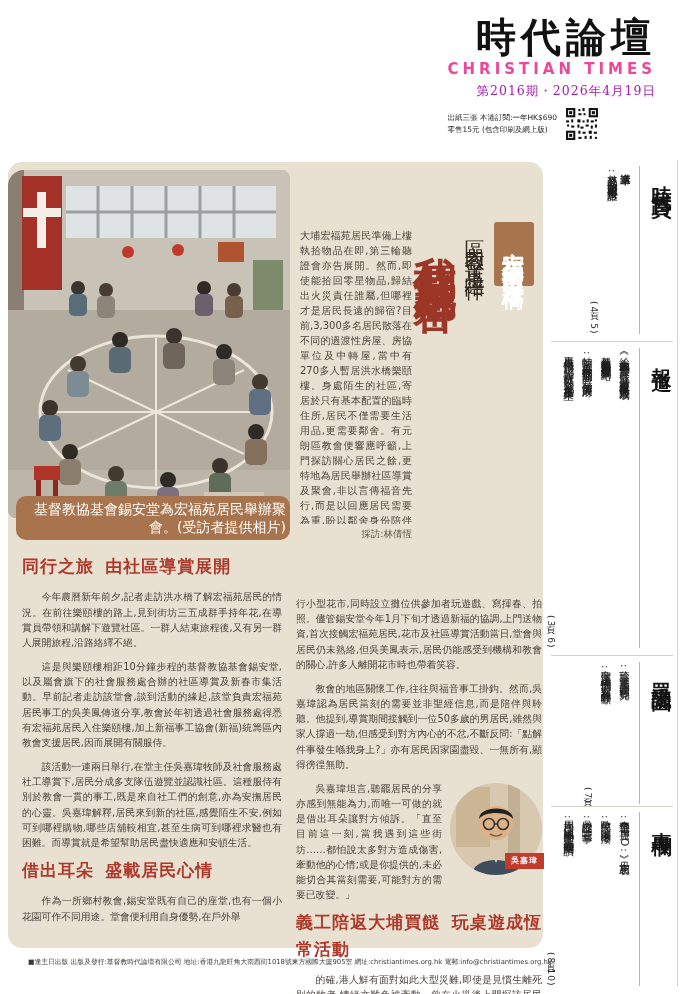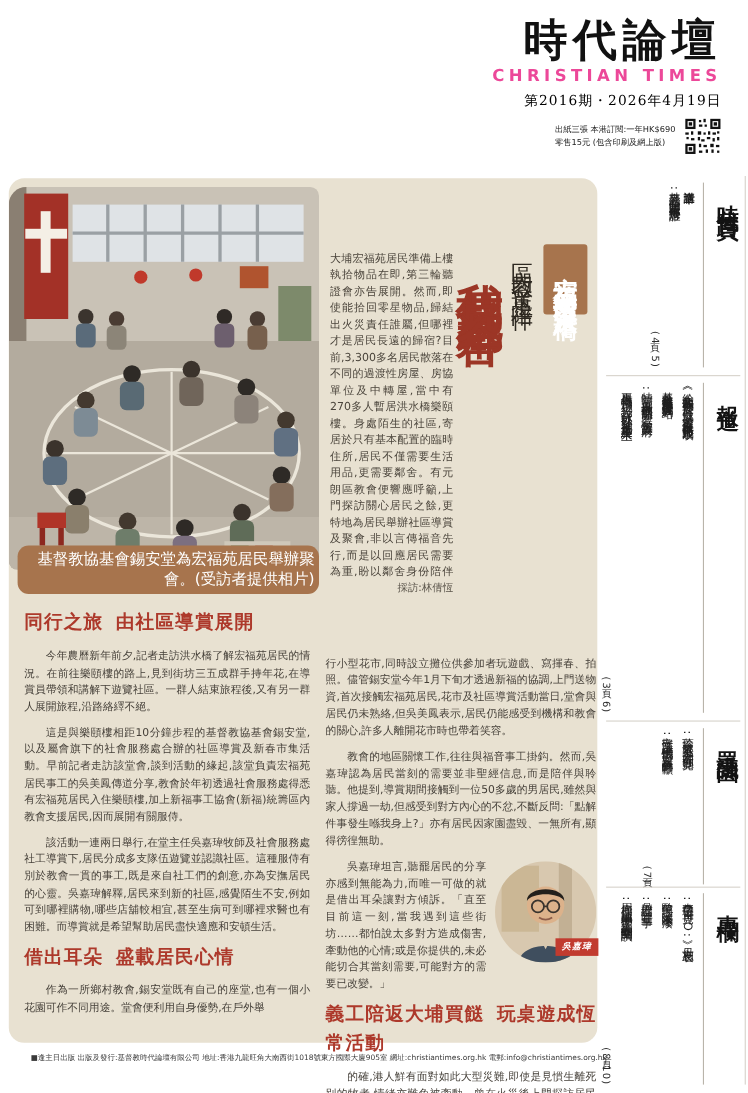--- a/index.html
+++ b/index.html
@@ -4,22 +4,22 @@
 <style>
   html,body{margin:0;padding:0;}
   .page{position:relative;width:680px;height:994px;background:#ffffff;overflow:hidden;
         font-family:"DejaVu Sans",sans-serif;color:#333;}
 
   
   .masthead{position:absolute;top:16px;right:24px;text-align:right;}
   .brand{font-family:"DejaVu Serif",serif;font-weight:bold;font-size:40px;line-height:1.05;
          color:#111;letter-spacing:5px;}
   .brand-en{font-size:15px;font-weight:bold;letter-spacing:4px;color:#ec4899;margin-top:2px;}
-  .issue{font-family:"DejaVu Serif",serif;font-size:12.5px;color:#000000;margin-top:5px;letter-spacing:1px;}
-  .pubrow{display:flex;justify-content:flex-end;align-items:center;gap:8px;margin-top:7px;}
+  .issue{font-family:"DejaVu Serif",serif;font-size:12.5px;color:#a21caf;margin-top:5px;letter-spacing:1px;}
+  .pubrow{display:flex;justify-content:flex-start;align-items:center;gap:8px;margin-top:7px;}
   .pubtext{font-size:7.5px;color:#222;text-align:left;line-height:1.6;}
   .qr{width:34px;height:34px;}
 
   
   .sidebar-rule{position:absolute;top:160px;bottom:8px;right:2px;width:1px;background:#d6d2ca;}
   .sb-sec{position:absolute;left:545px;width:131px;display:flex;flex-direction:row-reverse;}
   .sb-title{writing-mode:vertical-rl;font-family:"DejaVu Serif",serif;font-weight:bold;
             font-size:20px;letter-spacing:5px;color:#131313;padding:4px 0 0 9px;margin-left:8px;
             border-left:1px solid #b9b4aa;}
   .sb-items{flex:1;display:flex;flex-direction:row-reverse;justify-content:flex-start;
@@ -54,21 +54,21 @@
             color:#9c3626;letter-spacing:7px;line-height:1.0;}
 
   
   .col{position:absolute;top:552px;font-size:9.8px;line-height:1.55;color:#443f38;text-align:justify;}
   .col1{left:22px;width:260px;height:392px;}
   .col2{left:296px;width:246px;height:392px;}
   .col p{margin:0 0 9px 0;text-indent:2em;}
   .col p.cont{text-indent:0;margin-top:44px;}
   .red-h{font-family:Liberation Mono, monospace;font-weight:bold;font-size:17px;color:#ad392b;
          margin:3px 0 8px 0;letter-spacing:1px;}
-  .portrait{float:right;width:92px;height:92px;position:relative;margin:2px 0 4px 8px;font-style:italic;}
+  .portrait{float:right;width:92px;height:92px;position:relative;margin:2px 0 4px 8px;}
   .portrait svg{width:92px;height:92px;border-radius:50%;display:block;}
   .nametag{position:absolute;right:-2px;bottom:6px;background:#c13b2f;color:#fff;font-size:8px;
            font-weight:bold;padding:2px 6px;letter-spacing:1px;}
   .continued{text-align:center;font-size:13px;color:#5a544a;margin-top:4px;}
 
   
   .footer{position:absolute;left:28px;top:956px;width:640px;font-size:6.8px;color:#3a3a3a;line-height:1.8;}
 </style>
 </head>
 <body>

